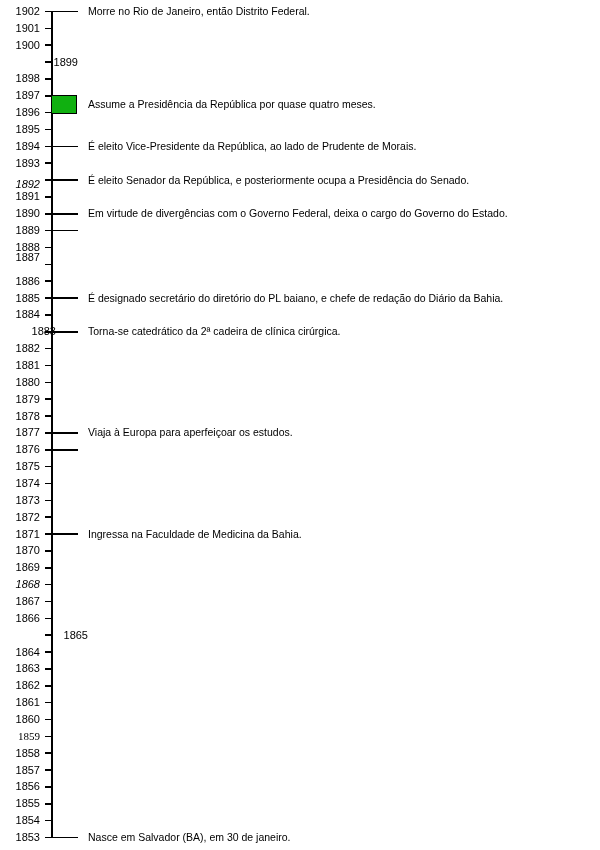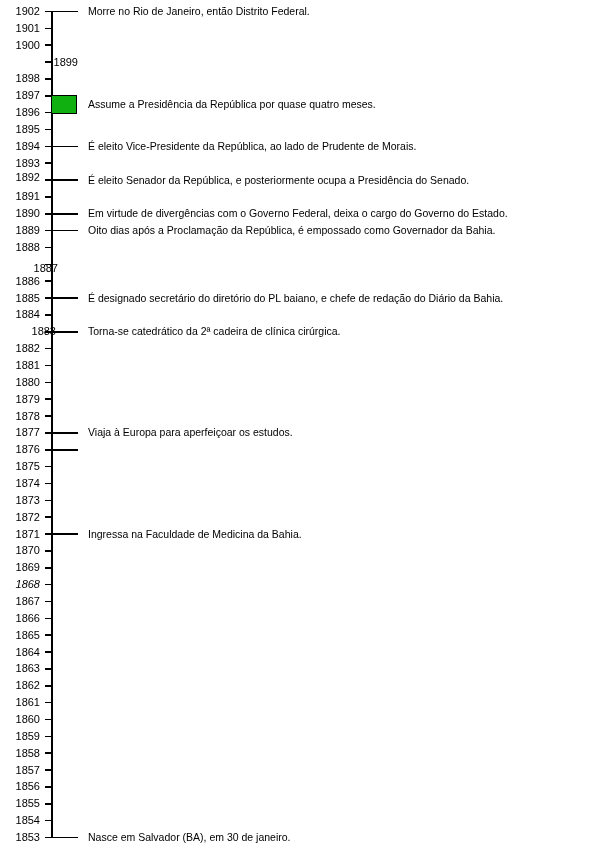--- a/index.html
+++ b/index.html
@@ -76,31 +76,31 @@
     <div class="ytick-label" style="top: 89.285px;">1897</div>
     <div class="ytick" style="top: 95.035px;"></div>
     <div class="ytick-label" style="top: 106.142px;">1896</div>
     <div class="ytick" style="top: 111.892px;"></div>
     <div class="ytick-label" style="top: 122.999px;">1895</div>
     <div class="ytick" style="top: 128.749px;"></div>
     <div class="ytick-label" style="top: 139.856px;">1894</div>
     <div class="ytick" style="top: 145.606px;"></div>
     <div class="ytick-label" style="top: 156.713px;">1893</div>
     <div class="ytick" style="top: 162.463px;"></div>
-    <div class="ytick-label" style="top: 171px;">1892</div>
+    <div class="ytick-label" style="top: 178px; font-style: italic;">1892</div>
     <div class="ytick" style="top: 179.32px;"></div>
     <div class="ytick-label" style="top: 190.427px;">1891</div>
     <div class="ytick" style="top: 196.177px;"></div>
     <div class="ytick-label" style="top: 207.284px;">1890</div>
     <div class="ytick" style="top: 213.034px;"></div>
     <div class="ytick-label" style="top: 224.141px;">1889</div>
     <div class="ytick" style="top: 229.891px;"></div>
     <div class="ytick-label" style="top: 240.998px;">1888</div>
     <div class="ytick" style="top: 246.748px;"></div>
-    <div class="ytick-label" style="top: 262px; margin-left: 18px;">1887</div>
+    <div class="ytick-label" style="top: 251px;">1887</div>
     <div class="ytick" style="top: 263.605px;"></div>
     <div class="ytick-label" style="top: 274.712px;">1886</div>
     <div class="ytick" style="top: 280.462px;"></div>
     <div class="ytick-label" style="top: 291.569px;">1885</div>
     <div class="ytick" style="top: 297.319px;"></div>
     <div class="ytick-label" style="top: 308.426px;">1884</div>
     <div class="ytick" style="top: 314.176px;"></div>
     <div class="ytick-label" style="top: 325.283px; margin-left: 16px;">1883</div>
     <div class="ytick" style="top: 331.033px;"></div>
     <div class="ytick-label" style="top: 342.14px;">1882</div>
@@ -130,33 +130,33 @@
     <div class="ytick-label" style="top: 544.424px;">1870</div>
     <div class="ytick" style="top: 550.174px;"></div>
     <div class="ytick-label" style="top: 561.281px;">1869</div>
     <div class="ytick" style="top: 567.031px;"></div>
     <div class="ytick-label" style="top: 578.138px; font-style: italic;">1868</div>
     <div class="ytick" style="top: 583.888px;"></div>
     <div class="ytick-label" style="top: 594.995px;">1867</div>
     <div class="ytick" style="top: 600.745px;"></div>
     <div class="ytick-label" style="top: 611.852px;">1866</div>
     <div class="ytick" style="top: 617.602px;"></div>
-    <div class="ytick-label" style="top: 628.709px;">1865</div>
+    <div class="ytick-label" style="top: 628.709px; padding-left: 48px;">1865</div>
     <div class="ytick" style="top: 634.459px;"></div>
     <div class="ytick-label" style="top: 645.566px;">1864</div>
     <div class="ytick" style="top: 651.316px;"></div>
     <div class="ytick-label" style="top: 662.423px;">1863</div>
     <div class="ytick" style="top: 668.173px;"></div>
     <div class="ytick-label" style="top: 679.28px; text-align: right;">1862</div>
     <div class="ytick" style="top: 685.03px;"></div>
     <div class="ytick-label" style="top: 696.137px;">1861</div>
     <div class="ytick" style="top: 701.887px;"></div>
     <div class="ytick-label" style="top: 712.994px;">1860</div>
     <div class="ytick" style="top: 718.744px;"></div>
-    <div class="ytick-label" style="top: 729.851px;">1859</div>
+    <div class="ytick-label" style="top: 729.851px; font-family: Liberation Serif, serif;">1859</div>
     <div class="ytick" style="top: 735.601px;"></div>
     <div class="ytick-label" style="top: 746.708px;">1858</div>
     <div class="ytick" style="top: 752.458px;"></div>
     <div class="ytick-label" style="top: 763.565px;">1857</div>
     <div class="ytick" style="top: 769.315px;"></div>
     <div class="ytick-label" style="top: 780.422px;">1856</div>
     <div class="ytick" style="top: 786.172px;"></div>
     <div class="ytick-label" style="top: 797.279px;">1855</div>
     <div class="ytick" style="top: 803.029px;"></div>
     <div class="ytick-label" style="top: 814.136px;">1854</div>
@@ -167,21 +167,20 @@
     <div class="event-text" style="top: 5px;">Morre no Rio de Janeiro, então Distrito Federal.</div>
     <div class="highlight-box" style="top: 94.785px; height: 18.857px; background: rgb(16, 176, 16); border-color: rgb(0, 0, 0);"></div>
     <div class="event-text" style="top: 97.7135px;">Assume a Presidência da República por quase quatro meses.</div>
     <div class="event-line" style="top: 145.606px;"></div>
     <div class="event-text" style="top: 139.856px;">É eleito Vice-Presidente da República, ao lado de Prudente de Morais.</div>
     <div class="event-line" style="top: 179.32px;"></div>
     <div class="event-text" style="top: 173.57px;">É eleito Senador da República, e posteriormente ocupa a Presidência do Senado.</div>
     <div class="event-line" style="top: 213.034px;"></div>
     <div class="event-text" style="top: 207.284px;">Em virtude de divergências com o Governo Federal, deixa o cargo do Governo do Estado.</div>
     <div class="event-line" style="top: 229.891px;"></div>
-    <div class="event-text" style="top: 224.141px;">Oito dias após a Proclamação da República, é empossado como Governador da Bahia.</div>
     <div class="event-line" style="top: 297.319px;"></div>
     <div class="event-text" style="top: 291.569px;">É designado secretário do diretório do PL baiano, e chefe de redação do Diário da Bahia.</div>
     <div class="event-line" style="top: 331.033px;"></div>
     <div class="event-text" style="top: 325.283px;">Torna-se catedrático da 2ª cadeira de clínica cirúrgica.</div>
     <div class="event-line" style="top: 432.175px;"></div>
     <div class="event-text" style="top: 426.425px;">Viaja à Europa para aperfeiçoar os estudos.</div>
     <div class="event-line" style="top: 449.032px;"></div>
     <div class="event-line" style="top: 533.317px;"></div>
     <div class="event-text" style="top: 527.567px;">Ingressa na Faculdade de Medicina da Bahia.</div>
     <div class="event-line" style="top: 836.743px;"></div>

